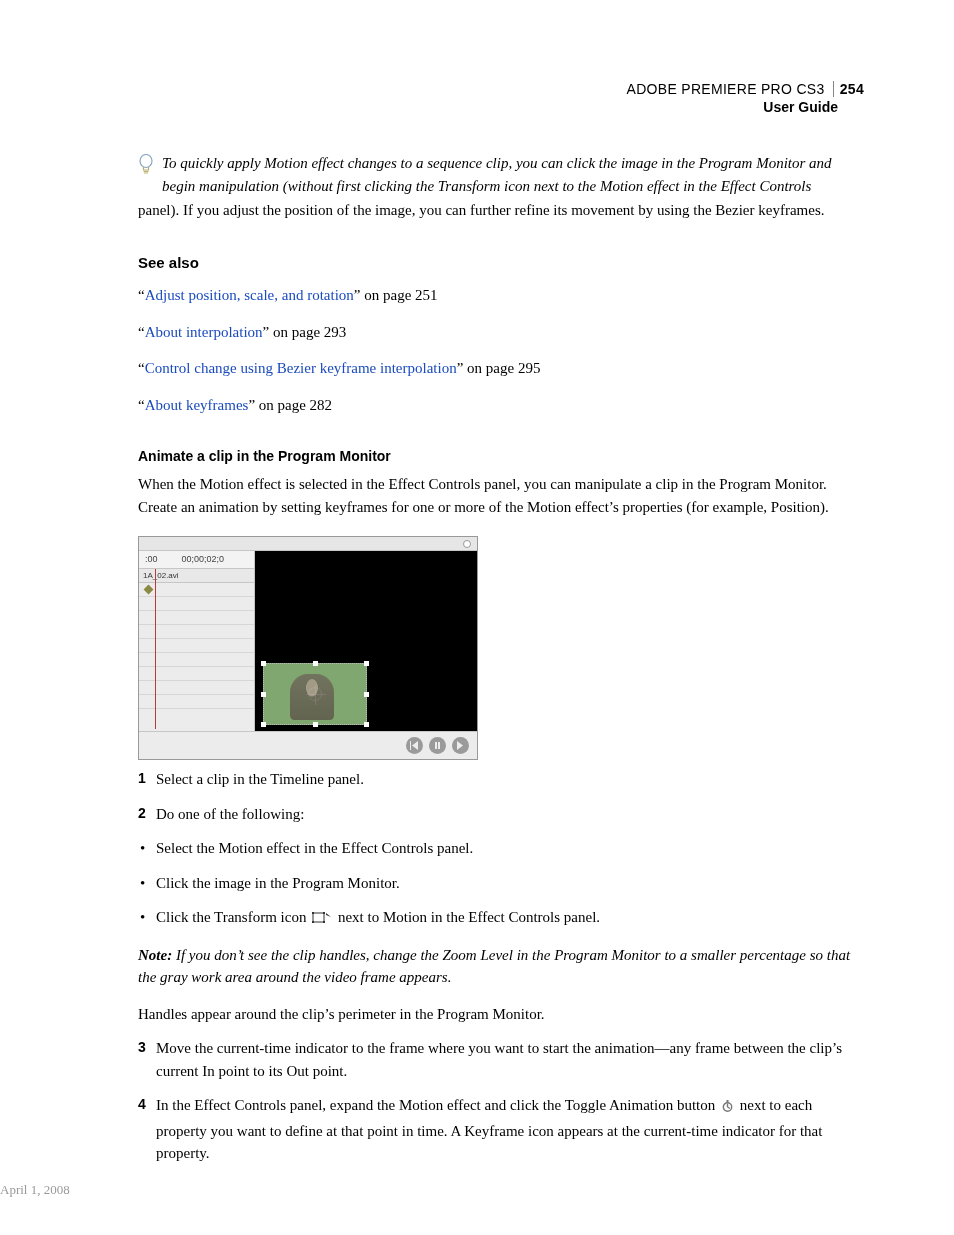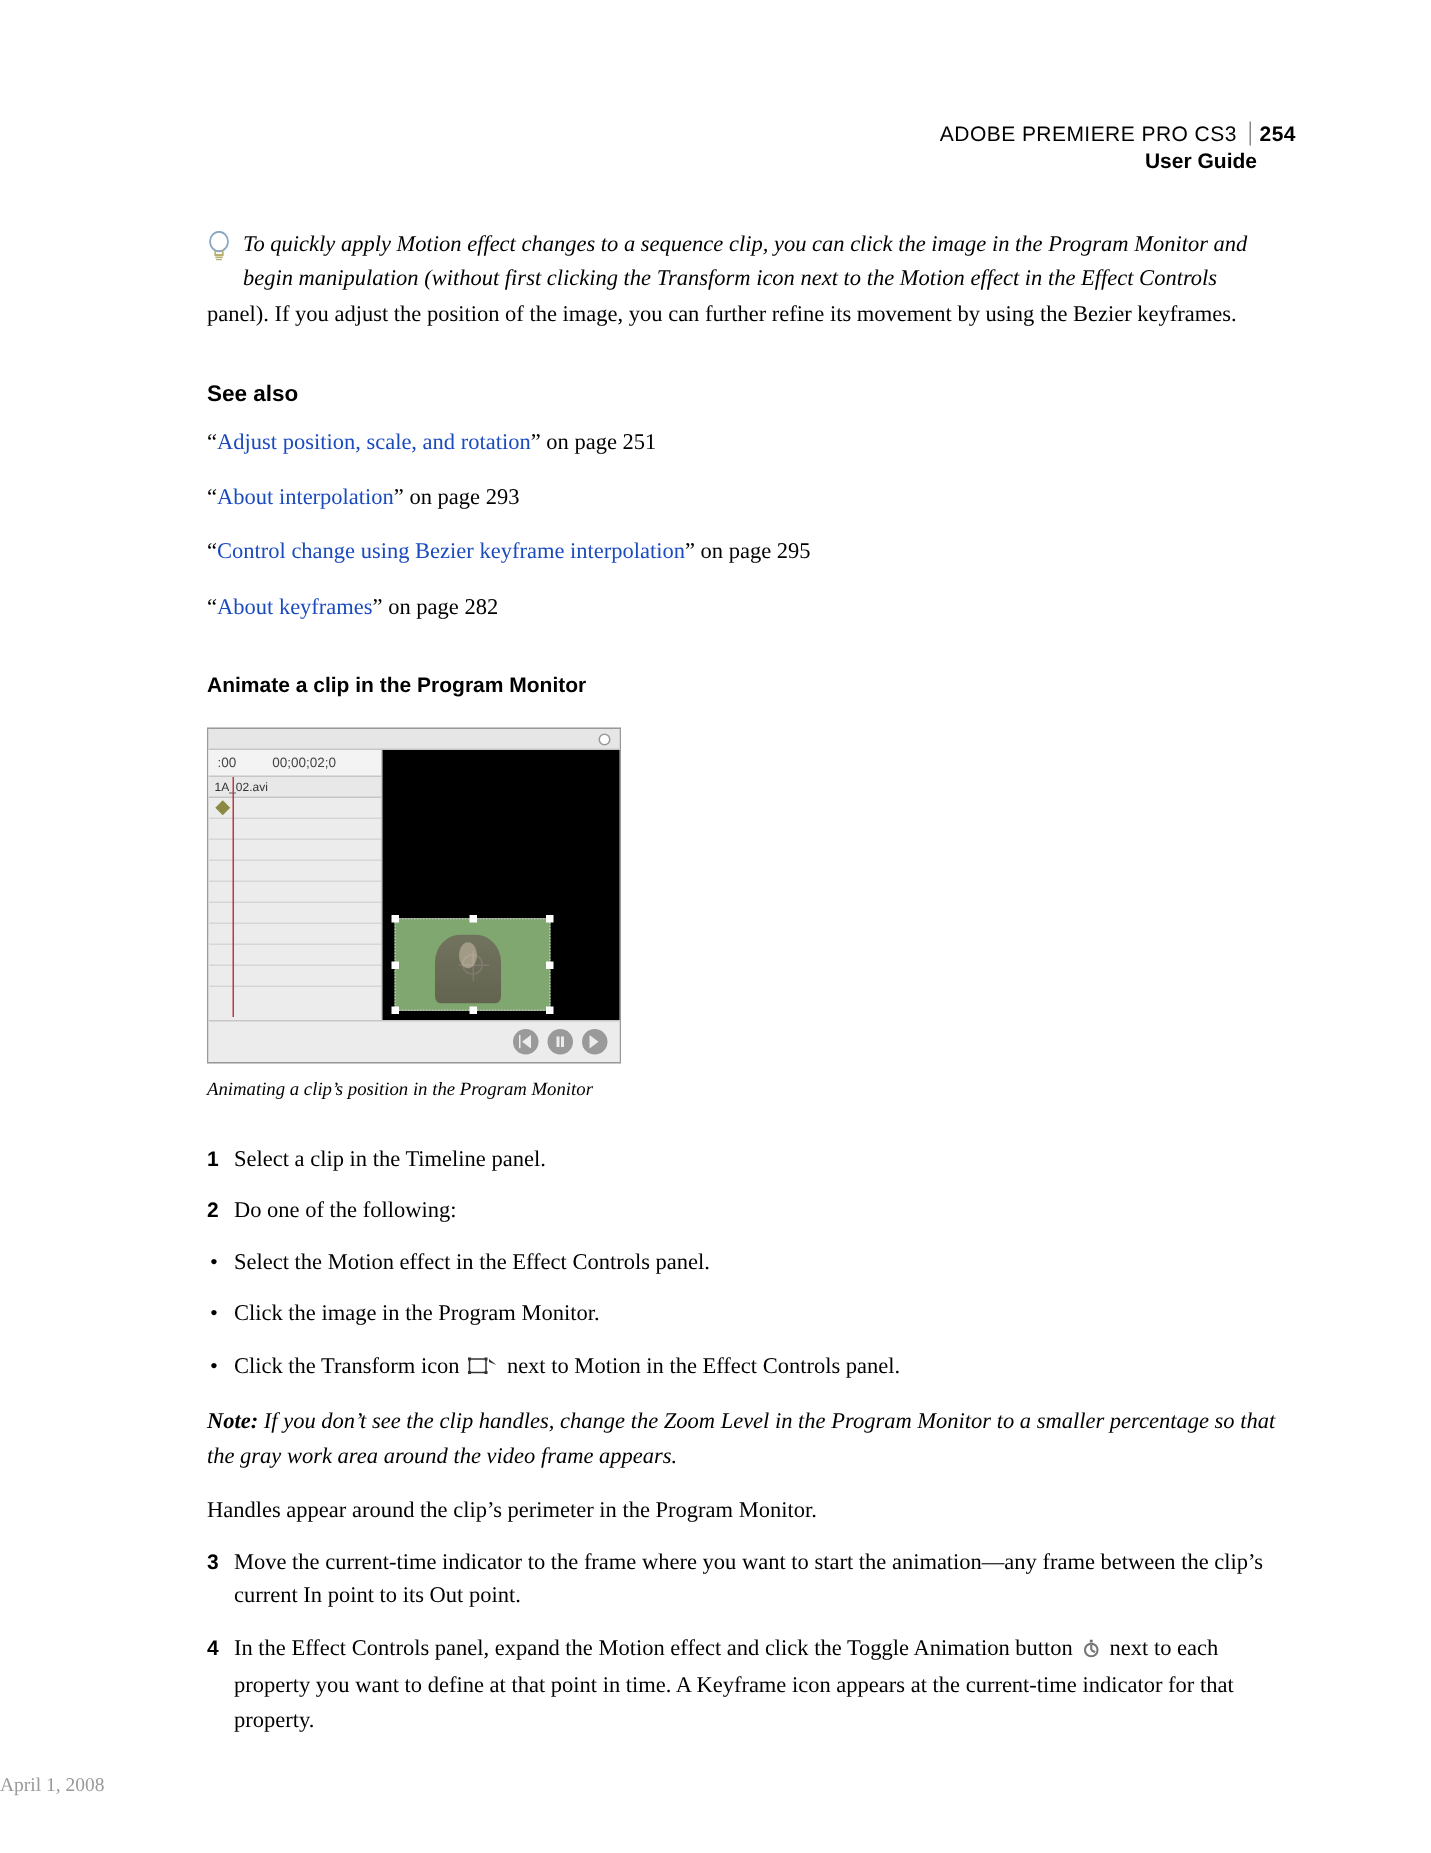--- a/index.html
+++ b/index.html
@@ -61,21 +61,21 @@
   h3.sub {
     font-family: "Myriad Pro", "Helvetica Neue", Arial, sans-serif;
     font-size: 14px;
     font-weight: bold;
     margin-top: 30px;
     margin-bottom: 6px;
   }
   p.body { margin-bottom: 6px; }
   .figure { margin-top: 18px; margin-bottom: 8px; }
   .fig-frame {
-    width: 276px;
+    width: 340px;
     border: 1px solid #999;
     background: #ececec;
     position: relative;
   }
   .fig-top {
     height: 14px;
     background: #e6e6e6;
     border-bottom: 1px solid #c6c6c6;
     position: relative;
   }
@@ -289,20 +289,21 @@
       <span>“</span><span class="xref-link">About interpolation</span><span>” on page 293</span>
     </p>
     <p class="xref-line">
       <span>“</span><span class="xref-link">Control change using Bezier keyframe interpolation</span><span>” on page 295</span>
     </p>
     <p class="xref-line">
       <span>“</span><span class="xref-link">About keyframes</span><span>” on page 282</span>
     </p>
 
     <h3 class="sub">Animate a clip in the Program Monitor</h3>
+    <p class="body">When the Motion effect is selected in the Effect Controls panel, you can manipulate a clip in the Program Monitor. Create an animation by setting keyframes for one or more of the Motion effect’s properties (for example, Position).</p>
 
     <div class="figure">
       <div class="fig-frame">
         <div class="fig-top">
             <div class="fig-top-dot"></div>
           </div>
         <div class="fig-body">
           <div class="fig-left">
             <div class="fig-ruler">
               <span>:00</span>
@@ -348,21 +349,20 @@
                 <rect x="5" y="1" width="2" height="7" fill="#ececec"></rect>
               </svg>
           </div>
           <div class="ctrl-btn">
             <svg width="9" height="9" viewBox="0 0 9 9">
                 <path d="M1 0 L7 4.5 L1 9 Z" fill="#ececec"></path>
               </svg>
           </div>
         </div>
       </div>
-      <div class="caption">Animating a clip’s position in the Program Monitor</div>
     </div>
 
     <div class="step">
       <span class="num">1</span>
       <span class="txt">Select a clip in the Timeline panel.</span>
     </div>
     <div class="step">
       <span class="num">2</span>
       <span class="txt">Do one of the following:</span>
     </div>

